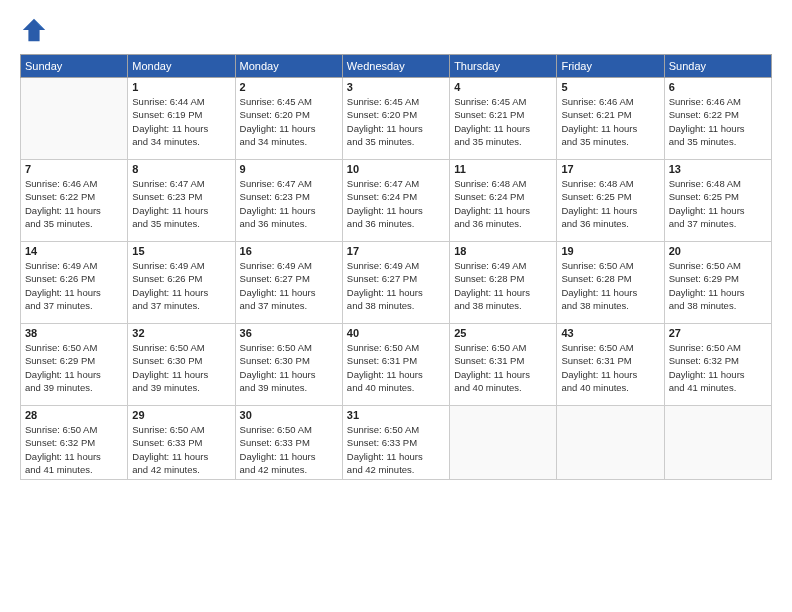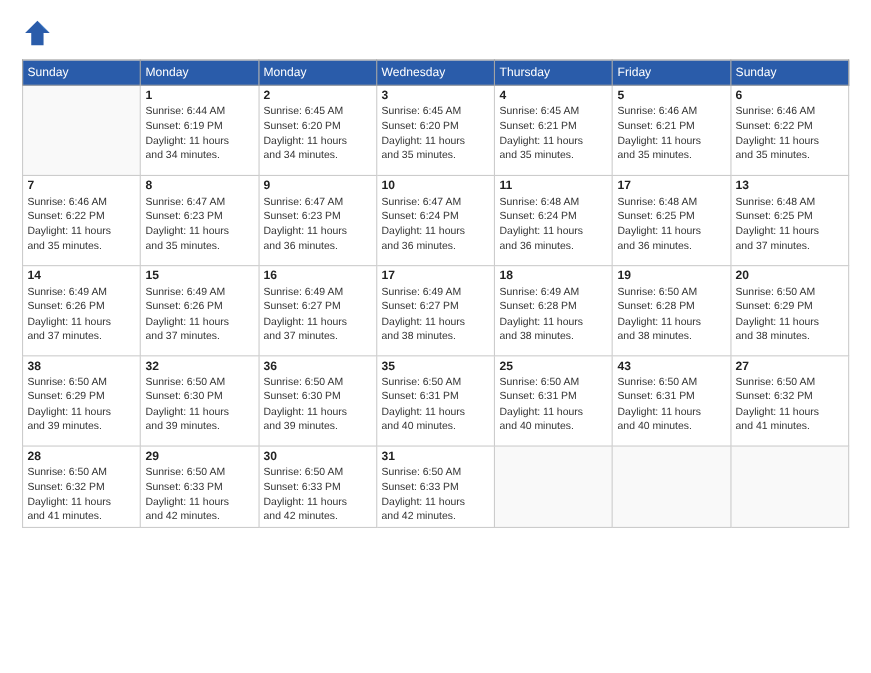--- a/index.html
+++ b/index.html
@@ -218,21 +218,21 @@
           </td>
           <td>
             <div class="day-number">32</div>
             <div class="day-info">Sunrise: 6:50 AM<br>Sunset: 6:30 PM<br>Daylight: 11 hours <br>and 39 minutes.</div>
           </td>
           <td>
             <div class="day-number">36</div>
             <div class="day-info">Sunrise: 6:50 AM<br>Sunset: 6:30 PM<br>Daylight: 11 hours <br>and 39 minutes.</div>
           </td>
           <td>
-            <div class="day-number">35</div>
+            <div class="day-number">40</div>
             <div class="day-info">Sunrise: 6:50 AM<br>Sunset: 6:31 PM<br>Daylight: 11 hours <br>and 40 minutes.</div>
           </td>
           <td>
             <div class="day-number">25</div>
             <div class="day-info">Sunrise: 6:50 AM<br>Sunset: 6:31 PM<br>Daylight: 11 hours <br>and 40 minutes.</div>
           </td>
           <td>
             <div class="day-number">43</div>
             <div class="day-info">Sunrise: 6:50 AM<br>Sunset: 6:31 PM<br>Daylight: 11 hours <br>and 40 minutes.</div>
           </td>

